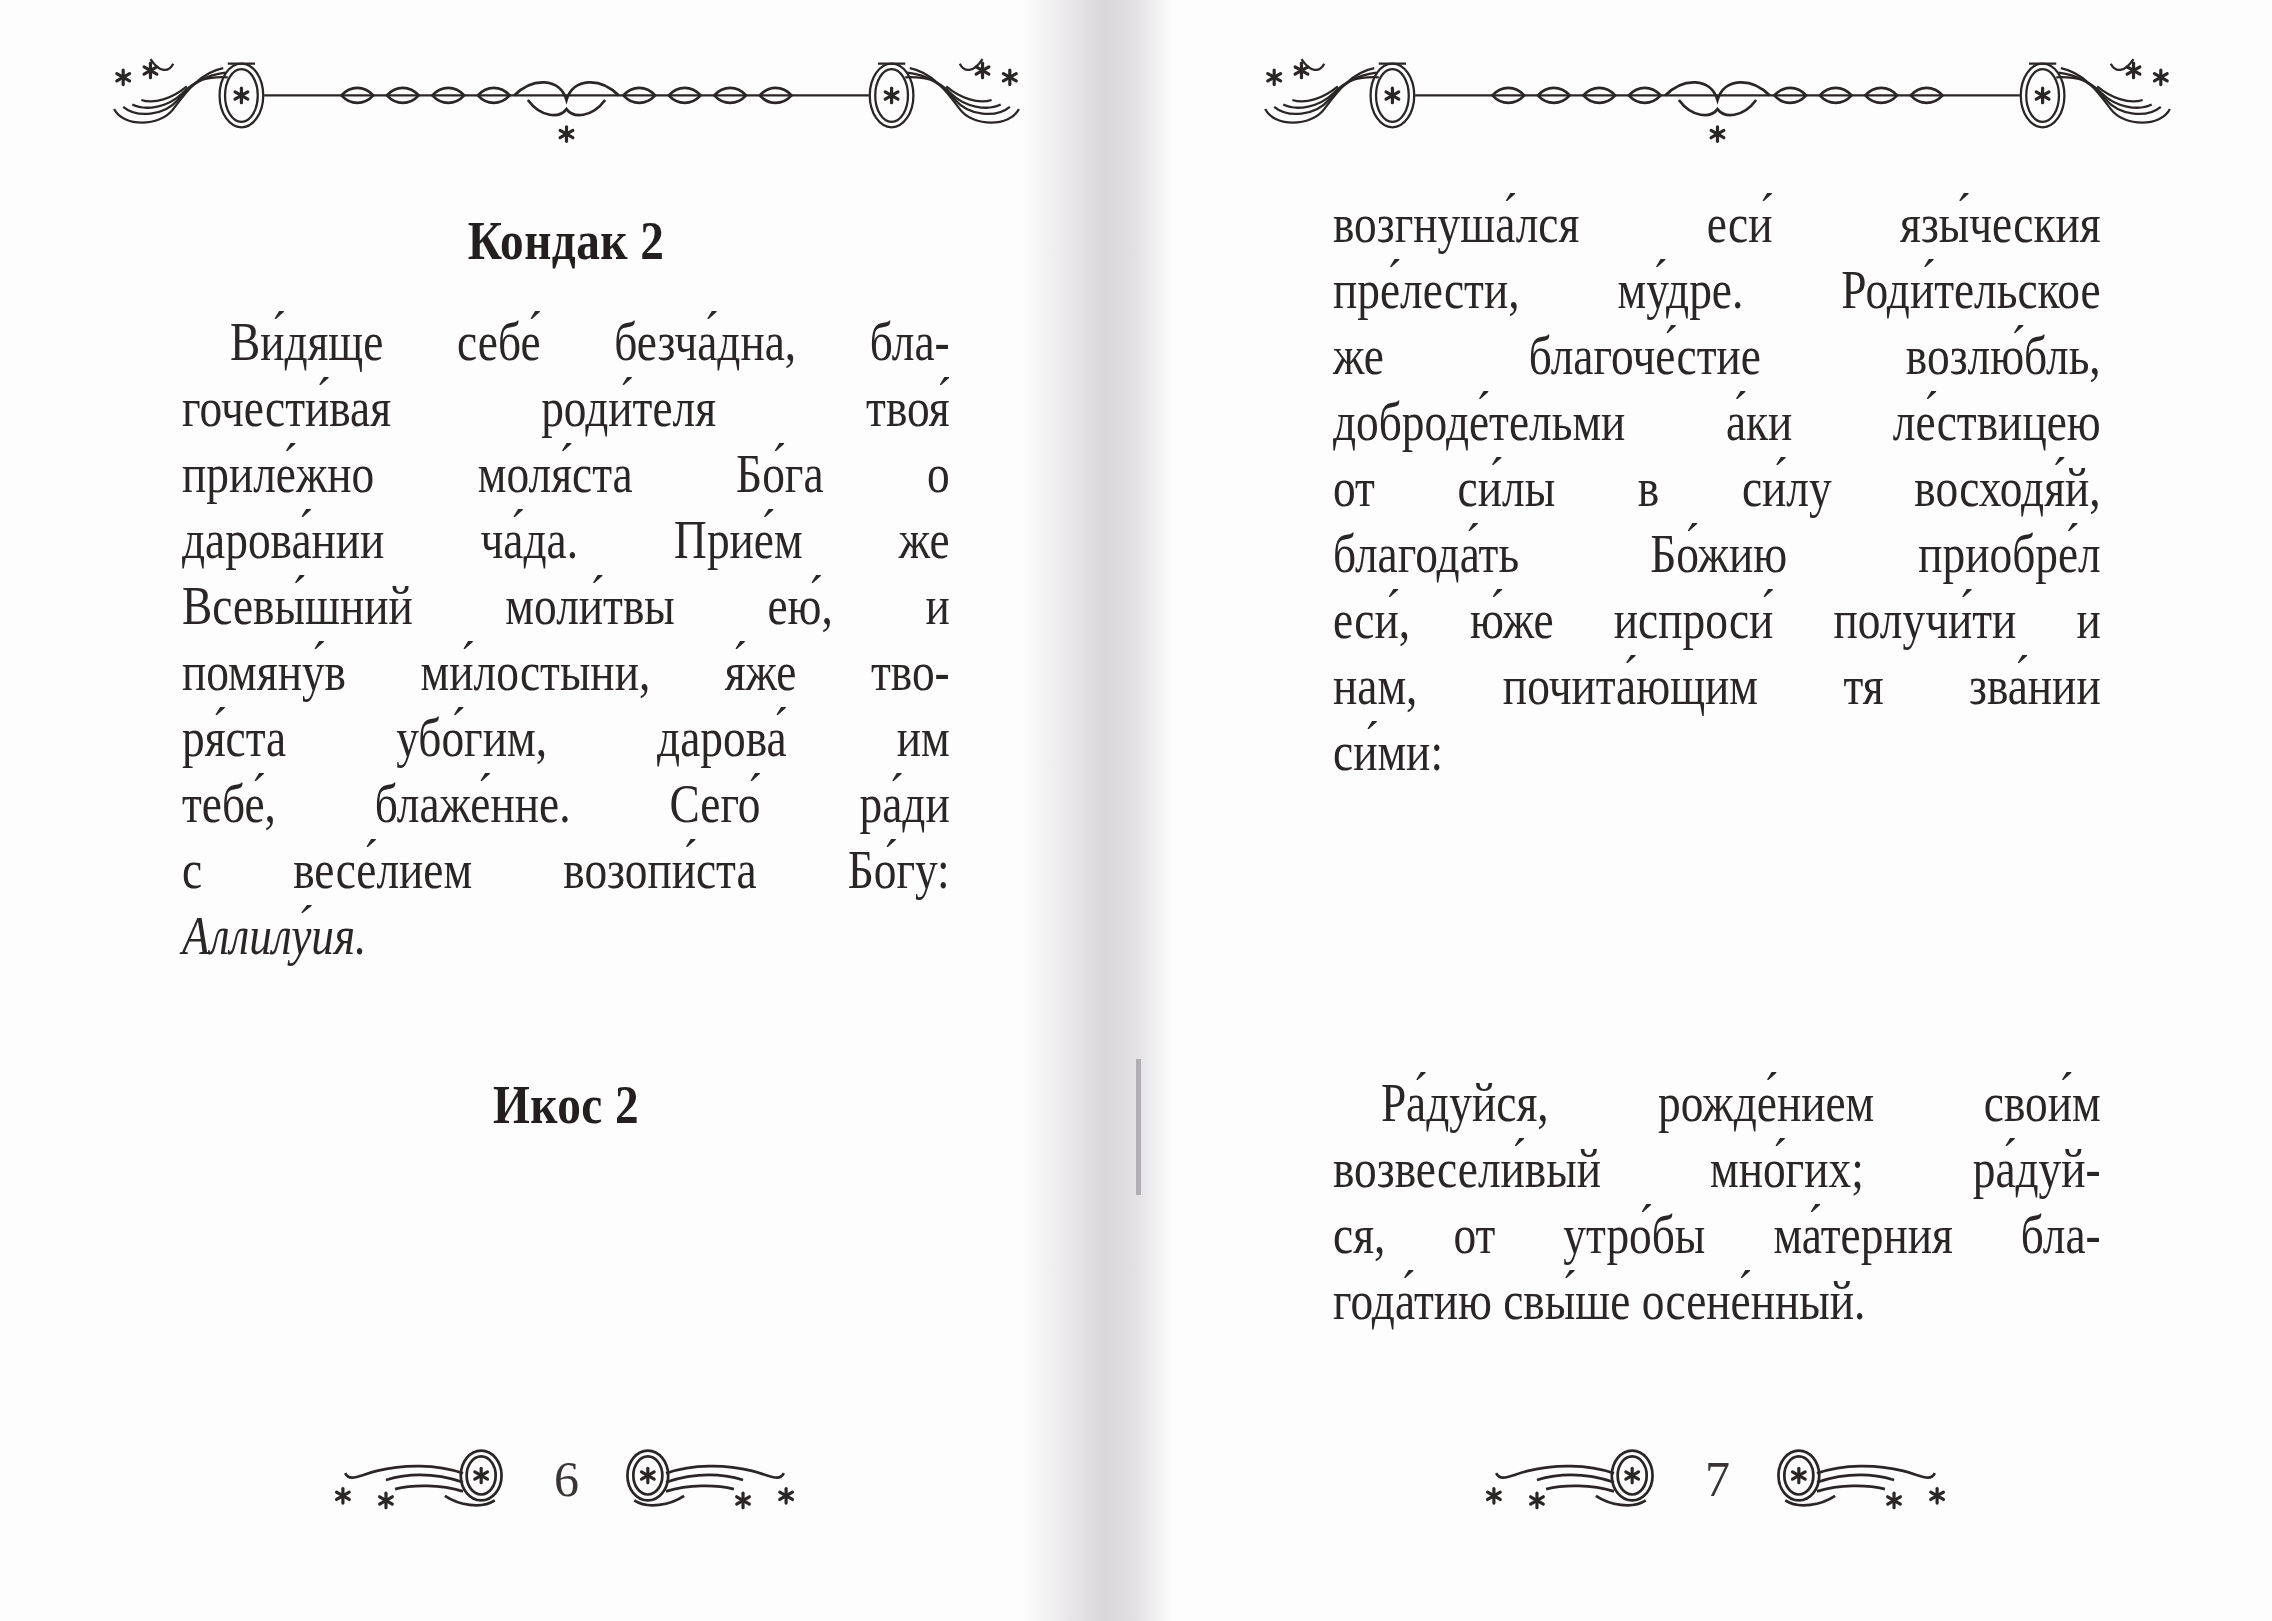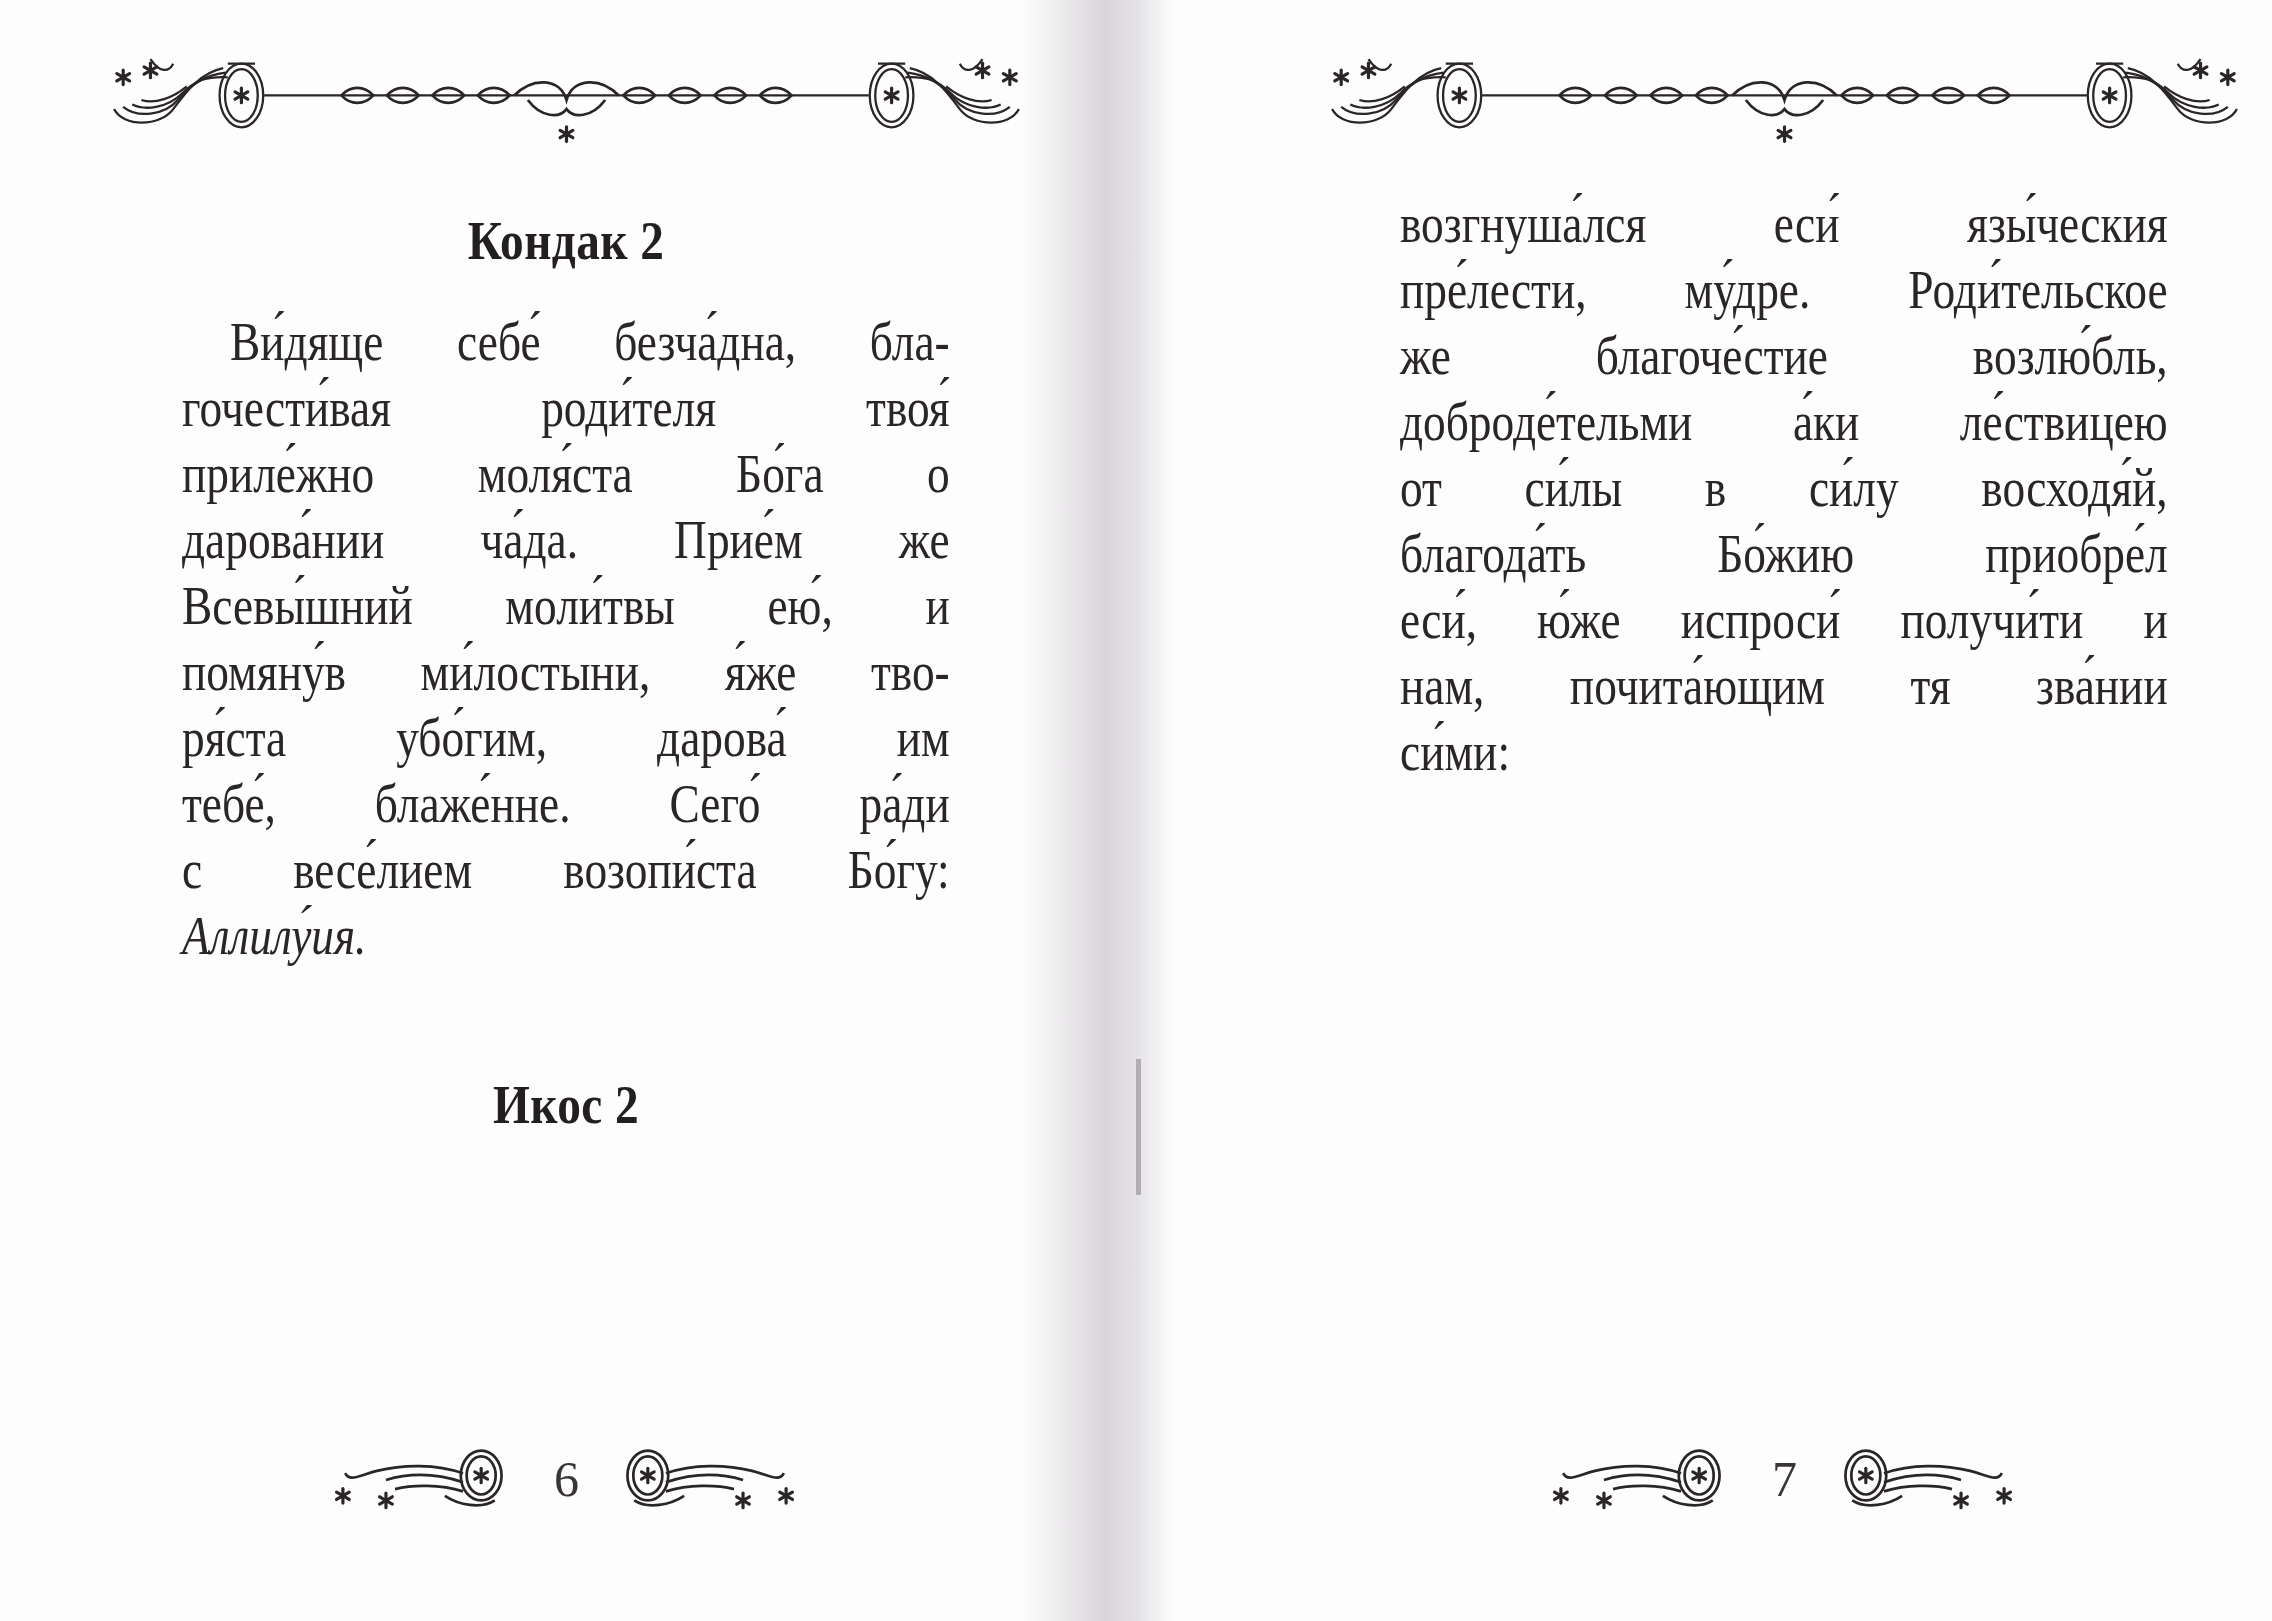--- a/index.html
+++ b/index.html
@@ -13,21 +13,21 @@
   .gutter {
     position:absolute; top:0; bottom:0; left:1023px; width:150px;
     background:linear-gradient(to right, rgba(253,253,253,0) 0%, #ebe9eb 28%, #d9d6da 55%, #e3e1e4 75%, rgba(253,253,253,0) 100%);
   }
   .page-edge {
     position:absolute; left:1136px; top:1059px; width:4.5px; height:136px;
     background:#9c979c; opacity:.7;
   }
   .page { position:absolute; top:0; height:1621px; }
   .page.left { left:182px; width:768px; }
-  .page.right { left:1400px; width:768px; }
+  .page.right { left:1333px; width:768px; }
 
   .ornament-top {
     position:absolute; top:50px; height:100px; left:-77px; width:923px;
   }
   .ornament-top svg { width:100%; height:100%; }
 
   .heading {
     position:absolute; left:0; width:100%; text-align:center;
     font-weight:bold; font-size:55px; letter-spacing:0.5px;
     transform:scaleX(0.86); transform-origin:center;
@@ -204,20 +204,26 @@
       <span class="line">же благоче́стие возлю́бль,</span>
       <span class="line">доброде́тельми а́ки ле́ствицею</span>
       <span class="line">от си́лы в си́лу восходя́й,</span>
       <span class="line">благода́ть Бо́жию приобре́л</span>
       <span class="line">еси́, ю́же испроси́ получи́ти и</span>
       <span class="line">нам, почита́ющим тя зва́нии</span>
       <span class="line last">си́ми:</span>
     </div>
 
 
+    <div class="text-block" style="top:1070px;">
+      <span class="line indent">Ра́дуйся, рожде́нием свои́м</span>
+      <span class="line">возвесели́вый мно́гих; ра́дуй-</span>
+      <span class="line">ся, от утро́бы ма́терния бла-</span>
+      <span class="line last">года́тию свы́ше осене́нный.</span>
+    </div>
 
     <div class="footer">
       <div class="orn" style="left:145px;">
         <svg viewBox="0 0 430 150">
           <g transform="translate(430,0) scale(-1,1)">
             <g fill="none" stroke="#2b2626" stroke-width="6">
               <ellipse cx="90" cy="65" rx="45" ry="55"></ellipse>
               <ellipse cx="90" cy="65" rx="32" ry="42"></ellipse>
               <path d="M130,60 C190,40 260,40 320,55 C360,65 380,80 390,60"></path>
               <path d="M130,80 C190,60 250,60 300,75"></path>

